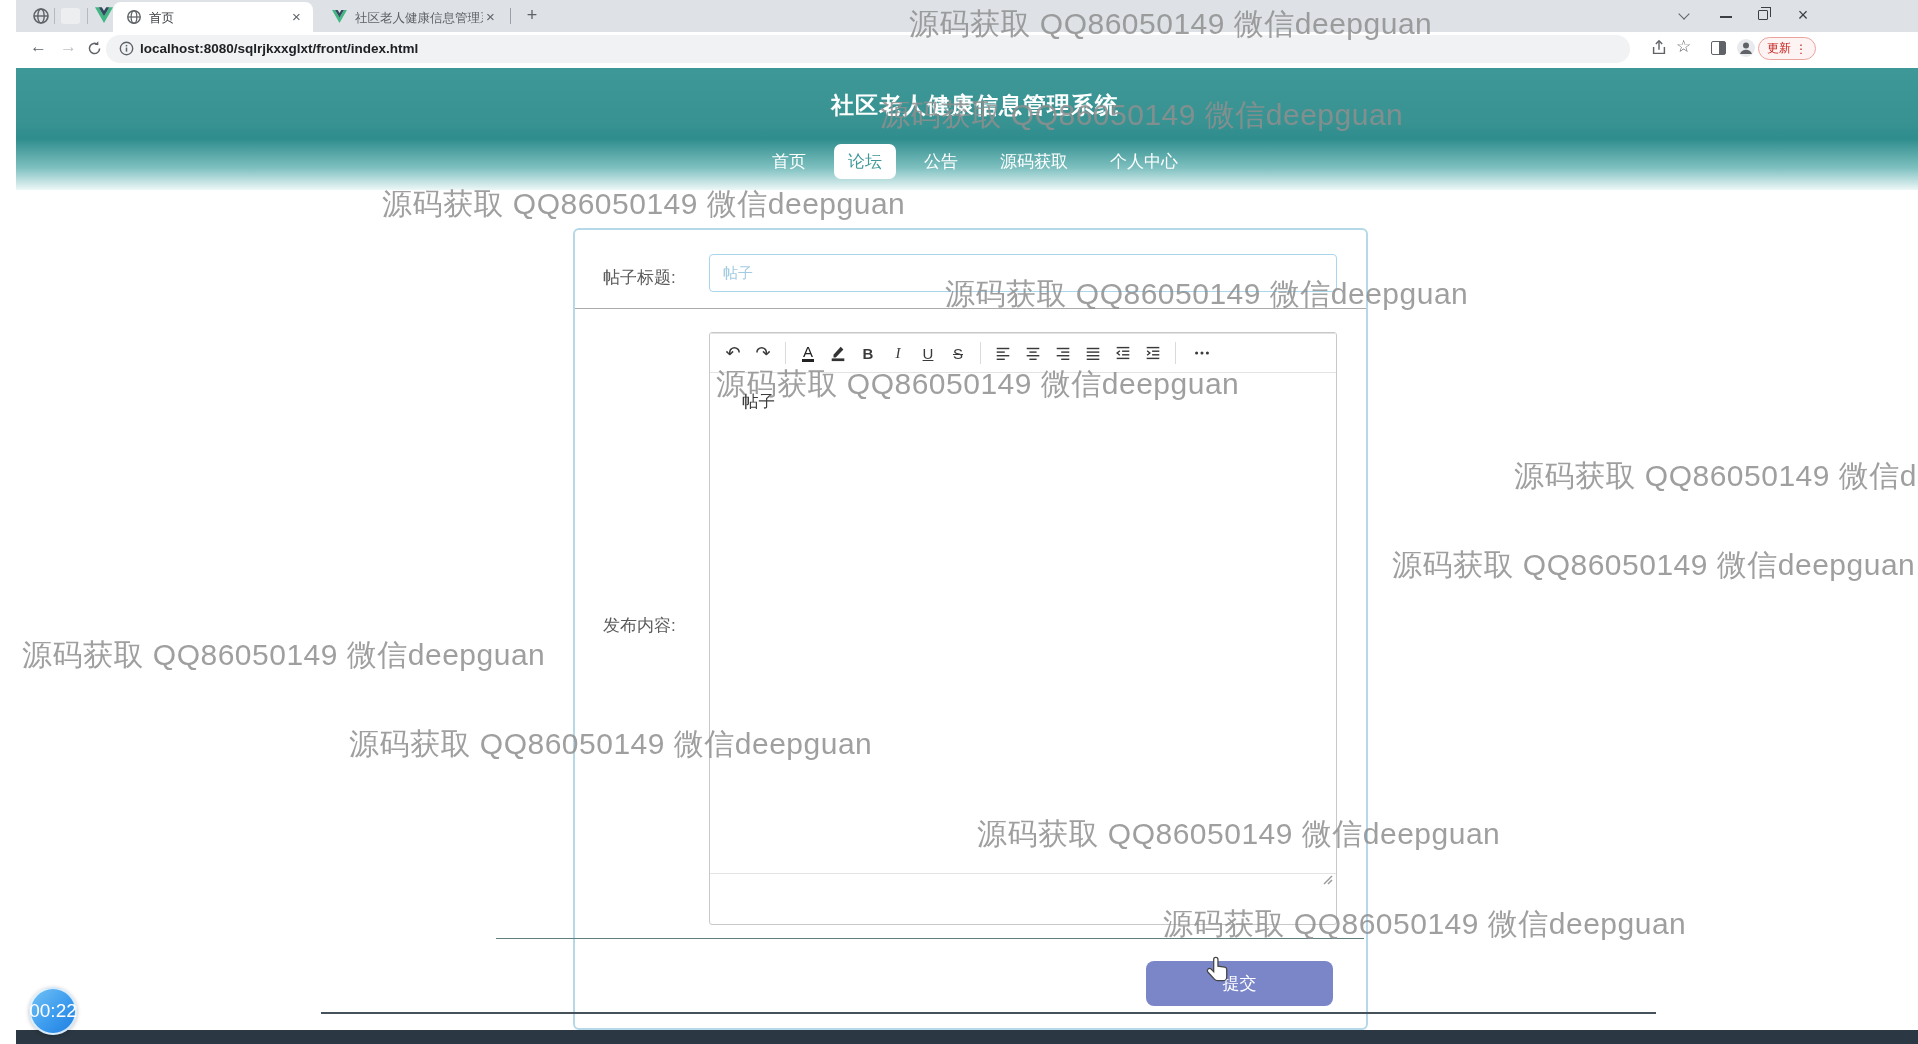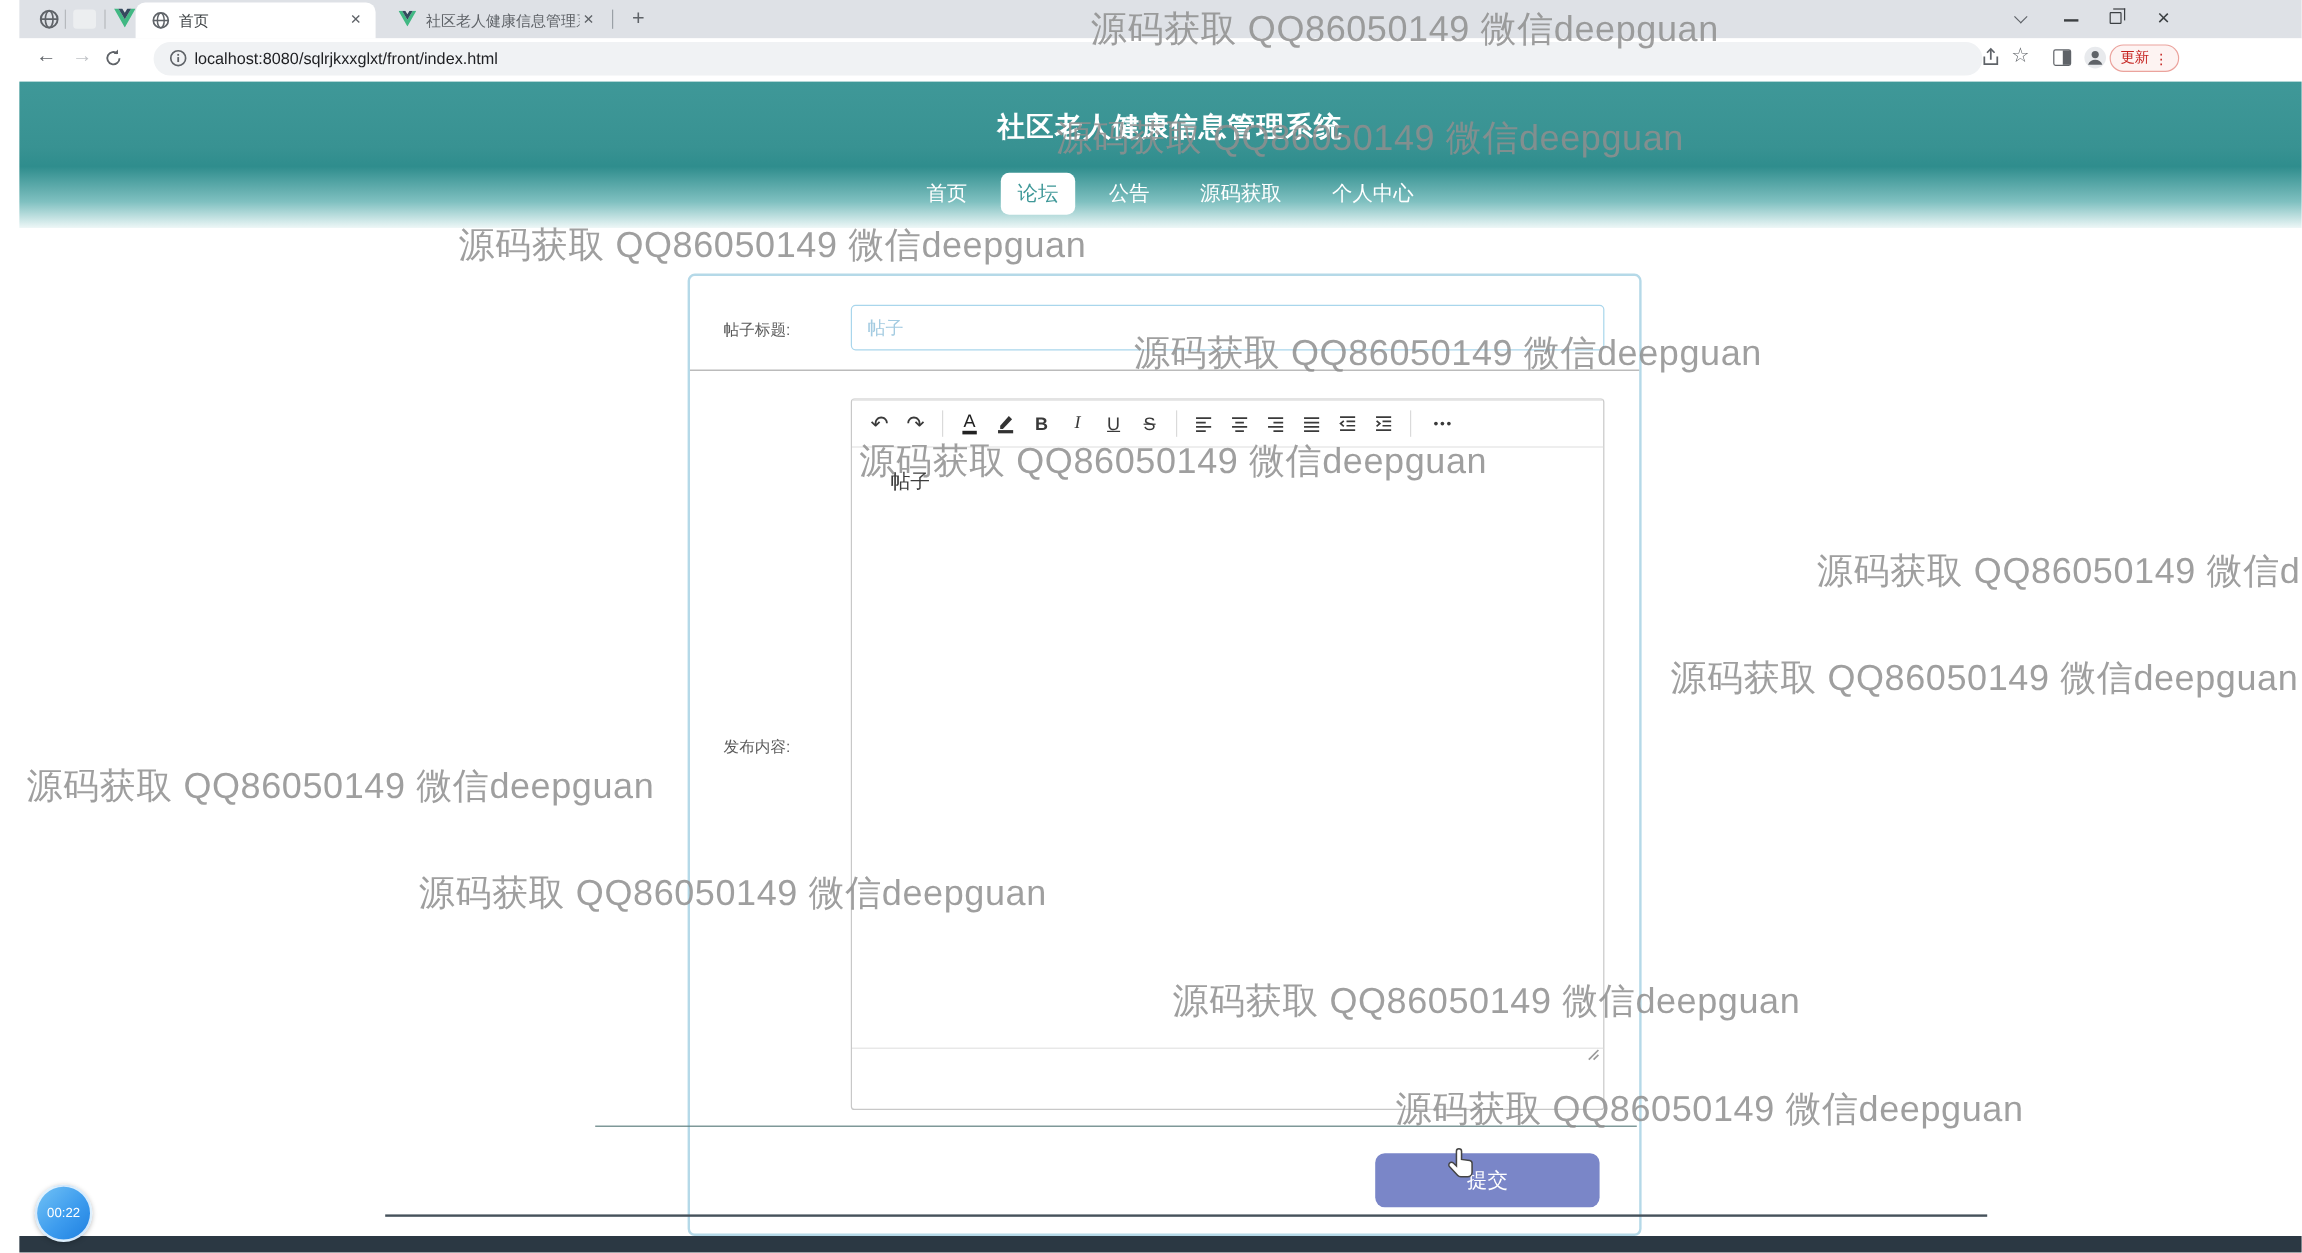--- a/index.html
+++ b/index.html
@@ -26,41 +26,41 @@
   .newtab { position:absolute; left:504px; top:4px; font-size:18px; color:#5f6368; width:24px; height:24px; text-align:center; line-height:23px; }
   .wc-chev { position:absolute; left:1664px; top:10px; width:8px; height:8px; border-right:1.6px solid #5f6368; border-bottom:1.6px solid #5f6368; transform:rotate(45deg); }
   .wc-min { position:absolute; left:1704px; top:16px; width:12px; height:2px; background:#3c4043; }
   .wc-max { position:absolute; left:1742px; top:10px; width:10px; height:10px; border:1.4px solid #3c4043; border-radius:1px; background:#dee1e6; }
   .wc-max:before { content:""; position:absolute; left:2px; top:-4px; width:9px; height:9px; border:1.4px solid #3c4043; border-left:none; border-bottom:none; }
   .wc-close { position:absolute; left:1776px; top:4px; font-size:18px; color:#3c4043; width:22px; height:22px; text-align:center; line-height:22px; }
 
   .toolbar { position:absolute; left:0; top:32px; width:1918px; height:34px; background:#fff; }
   .nav-arrow { position:absolute; top:5px; font-size:17px; color:#5f6368; }
   .nav-arrow.disabled { color:#c0c3c7; }
-  .urlpill { position:absolute; left:112px; top:3px; width:1524px; height:28px; background:#f0f2f4; border-radius:14px; }
+  .urlpill { position:absolute; left:90px; top:3px; width:1524px; height:28px; background:#f0f2f4; border-radius:14px;font-weight:bold; }
   .urltext { position:absolute; left:34px; top:6px; font-size:13.5px; color:#202124; }
   .tb-ico { position:absolute; top:7px; }
   .star { position:absolute; left:1660px; top:4px; font-size:17px; color:#5f6368; }
   .sidebar-ico { position:absolute; left:1695px; top:9px; width:15px; height:14px; border:1.6px solid #5f6368; border-radius:2px; }
   .sidebar-ico:before { content:""; position:absolute; right:0; top:0; width:6px; height:100%; background:#5f6368; }
   .updatepill { position:absolute; left:1742px; top:5px; width:58px; height:23px; border:1px solid #eba39d; background:#fdf3f2; border-radius:12px; display:flex; align-items:center; justify-content:center; gap:4px; }
   .updatepill .ut { font-size:12px; color:#c5221f; }
   .updatepill .dots { font-size:12px; color:#c5221f; }
 
   
   .site-header { position:absolute; left:0; top:68px; width:1918px; height:122px;
     background:linear-gradient(180deg,#3f9898 0%,#389292 45%,#2f8d8d 58%,#7fc0c0 82%,#d5ebeb 96%,#eef7f7 100%); }
   .site-title { position:absolute; left:0; top:22px; width:100%; text-align:center; color:#fff; font-size:23px; font-weight:bold; letter-spacing:1px; }
   .site-nav { position:absolute; left:0; top:76px; width:100%; display:flex; justify-content:center; gap:14px; }
   .nav-item { font-size:17px; color:#fff; padding:6px 14px; border-radius:7px; }
   .nav-item.active { background:#fff; color:#3f9898;font-family:Liberation Serif, serif; }
 
   
   .card { position:absolute; left:557px; top:228px; width:795px; height:802px; background:#fff; border:2px solid #b5d9e8; border-radius:6px; }
-  .f-label { position:absolute; font-size:13px; color:#5a5a5a; }
+  .f-label { position:absolute; font-size:17px; color:#5a5a5a; }
   .title-input { position:absolute; left:134px; top:24px; width:628px; height:38px; border:1px solid #a9d6ec; border-radius:4px; background:#fff; color:#a3cbe1; font-size:15px; padding:0 13px; font-family:"Liberation Sans",sans-serif; outline:none; }
   .divider1 { position:absolute; left:0px; top:78px; width:791px; height:1px; background:#ababab; }
 
   .editor { position:absolute; left:134px; top:102px; width:628px; height:593px; border:1px solid #c8c8c8; border-radius:3px; background:#fff; }
   .menubar { height:33px; display:flex; align-items:center; padding-left:7px; }
   .menu-item { font-size:14.5px; color:#222; padding:4px 10px; }
   .tb-row { height:40px; border-top:1px solid #e3e3e3; border-bottom:1px solid #e3e3e3; display:flex; align-items:center; padding-left:8px; }
   .tico { width:26px; height:26px; display:flex; align-items:center; justify-content:center; font-size:16px; color:#3a3a3a; margin:0 2px; }
   .tico.txt { font-size:18px; }
   .t-sep { width:1px; height:22px; background:#dadada; margin:0 7px; }
@@ -83,21 +83,21 @@
 
   .submit-btn { position:absolute; left:1130px; top:961px; width:187px; height:45px; background:#7a86c8; border:none; border-radius:8px; color:#fff; font-size:17px; font-family:"Liberation Sans",sans-serif; z-index:20; }
   .cursor { position:absolute; left:1190px; top:956px; z-index:40; }
 
   
   .bottombar { position:absolute; left:0; top:1030px; width:1918px; height:14px; background:#2b3843; z-index:45; }
   .recorder { position:absolute; left:13px; top:987px; width:48px; height:48px; border-radius:50%;
     background:linear-gradient(135deg,#72c2f5 0%,#3d9cee 55%,#1e7fe0 100%);
     border:2px solid rgba(255,255,255,0.8); box-shadow:0 1px 4px rgba(0,0,0,0.25);
     display:flex; align-items:center; justify-content:center; z-index:60; }
-  .recorder span { color:#fff; font-size:11px; }
+  .recorder span { color:#fff; font-size:19px; }
 
   .scrolltrack { position:absolute; left:1906px; top:66px; width:12px; height:964px; background:#eceeef; z-index:5; }
   .scrollthumb { position:absolute; left:2px; top:4px; width:8px; height:420px; background:#c5c9cc; border-radius:4px; }
 
   .wm { position:absolute; font-size:30px; color:#8f8f8f; opacity:0.85; white-space:nowrap; z-index:50; letter-spacing:0.5px; }
 </style>
 </head>
 <body>
 
 <div id="screen">

